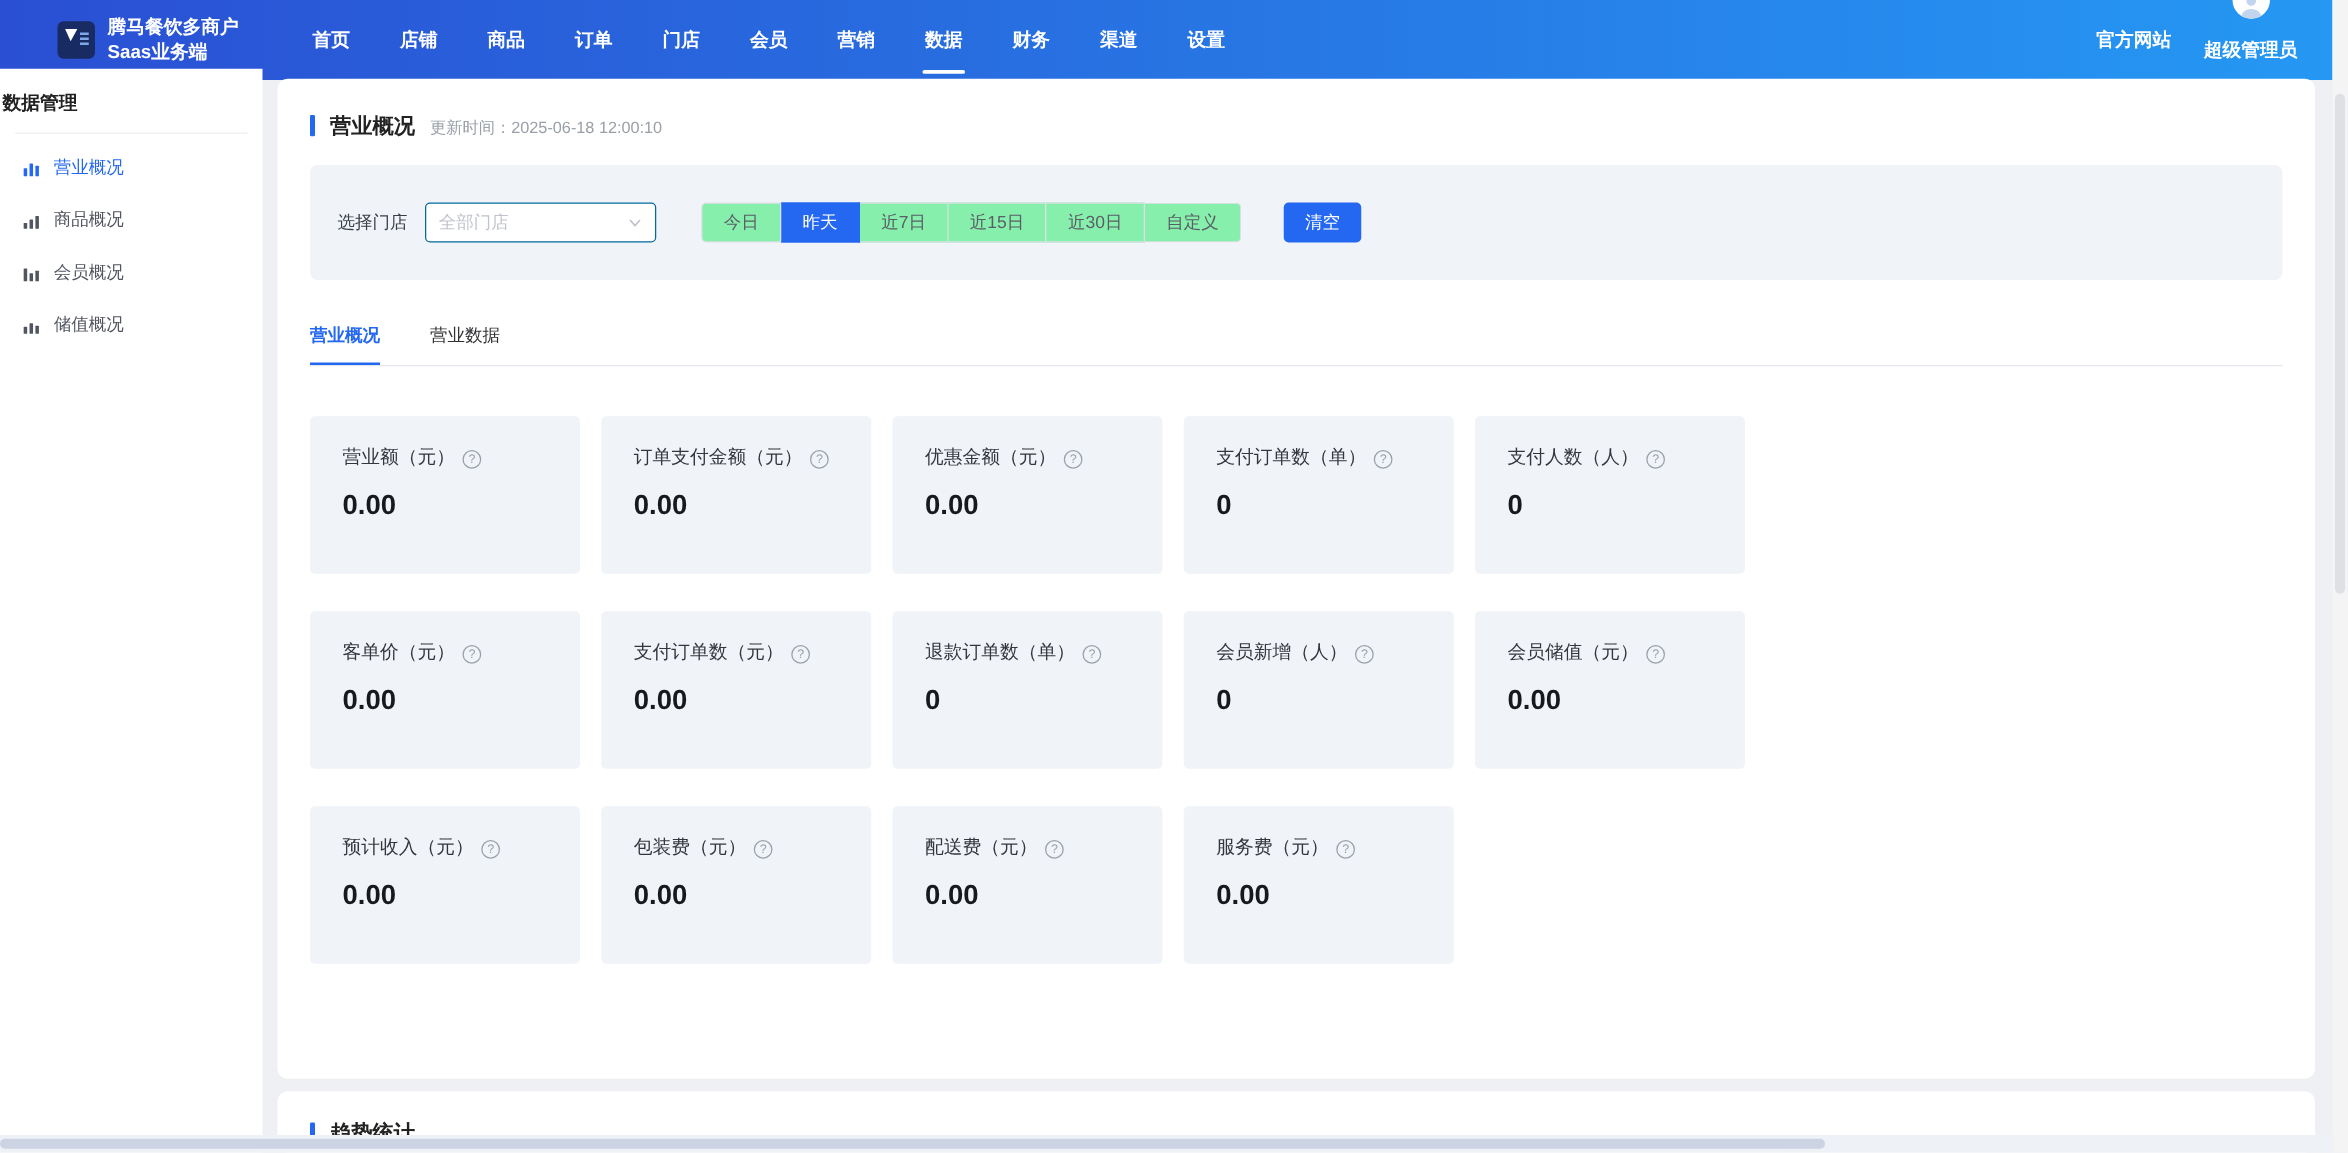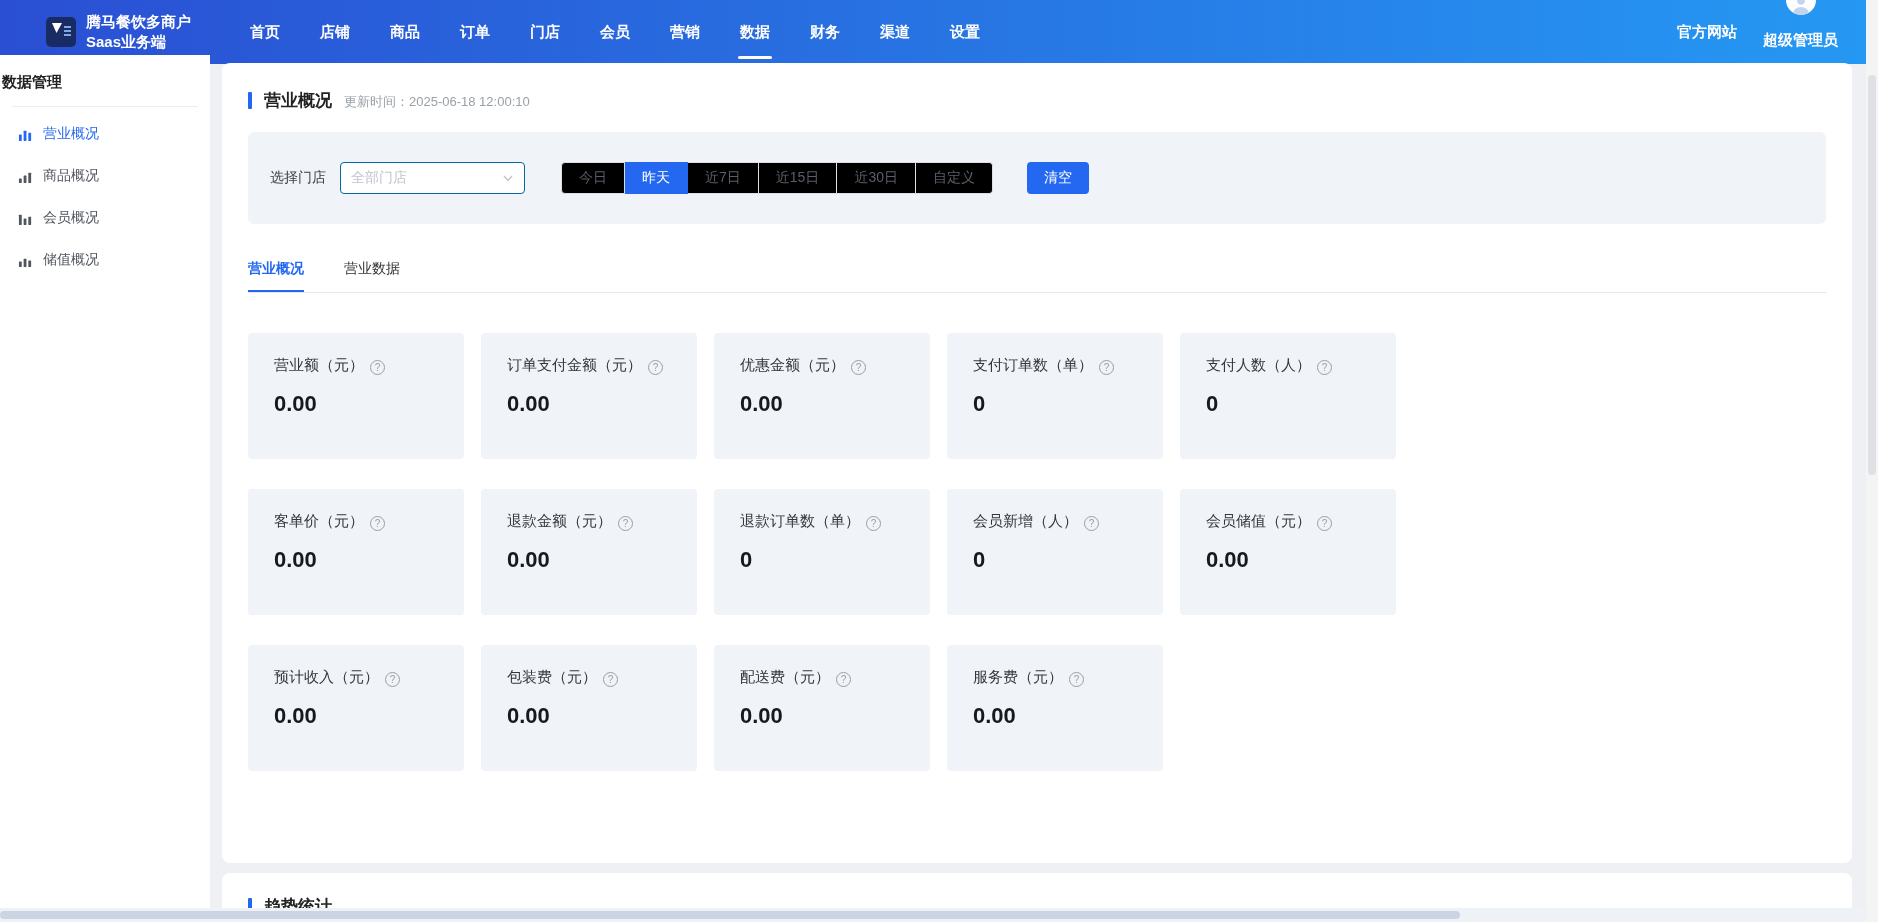--- a/index.html
+++ b/index.html
@@ -52,21 +52,21 @@
   .sec-sub { font-size:13px; color:#9aa0a8; }
 
   
   .filter { margin-top:20px; background:#f0f3f7; border-radius:6px; height:92px;
     display:flex; align-items:center; padding:0 22px; }
   .filter-label { font-size:14px; color:#3a3f46; margin-right:14px; }
   .select { width:185px; height:32px; background:#fff; border:1px solid #0369a1; border-radius:4px;
     display:flex; align-items:center; justify-content:space-between; padding:0 10px; cursor:pointer; }
   .select-value { font-size:14px; color:#c0c4cc; }
   .btn-group { display:flex; margin-left:36px; }
-  .range-btn { height:32px; padding:0 17px; background:#000000; border:1px solid #dcdfe6;
+  .range-btn { height:32px; padding:0 17px; background:#86efac; border:1px solid #dcdfe6;
     border-left-width:0; font-size:14px; color:#5a5e66; display:flex; align-items:center; cursor:pointer; }
   .range-btn:first-child { border-left-width:1px; border-radius:4px 0 0 4px; }
   .range-btn:last-child { border-radius:0 4px 4px 0; }
   .range-btn.active { background:#2468f2; border-color:#2468f2; color:#fff; }
   .clear-btn { margin-left:34px; height:32px; padding:0 17px; background:#2468f2; color:#fff;
     font-size:14px; border:none; border-radius:4px; cursor:pointer; }
 
   
   .tabs { margin-top:26px; display:flex; border-bottom:1px solid #e4e7ed; }
   .tab { padding:10px 0 12px 0; margin-right:40px; font-size:14px; color:#303133;
@@ -260,21 +260,21 @@
         </div>
         <div class="card">
           <div class="card-label">
               <span>客单价（元）</span>
               <span class="q-icon">?</span>
             </div>
           <div class="card-value">0.00</div>
         </div>
         <div class="card">
           <div class="card-label">
-              <span>退款金额（元）</span>
+              <span>支付订单数（元）</span>
               <span class="q-icon">?</span>
             </div>
           <div class="card-value">0.00</div>
         </div>
         <div class="card">
           <div class="card-label">
               <span>退款订单数（单）</span>
               <span class="q-icon">?</span>
             </div>
           <div class="card-value">0</div>

